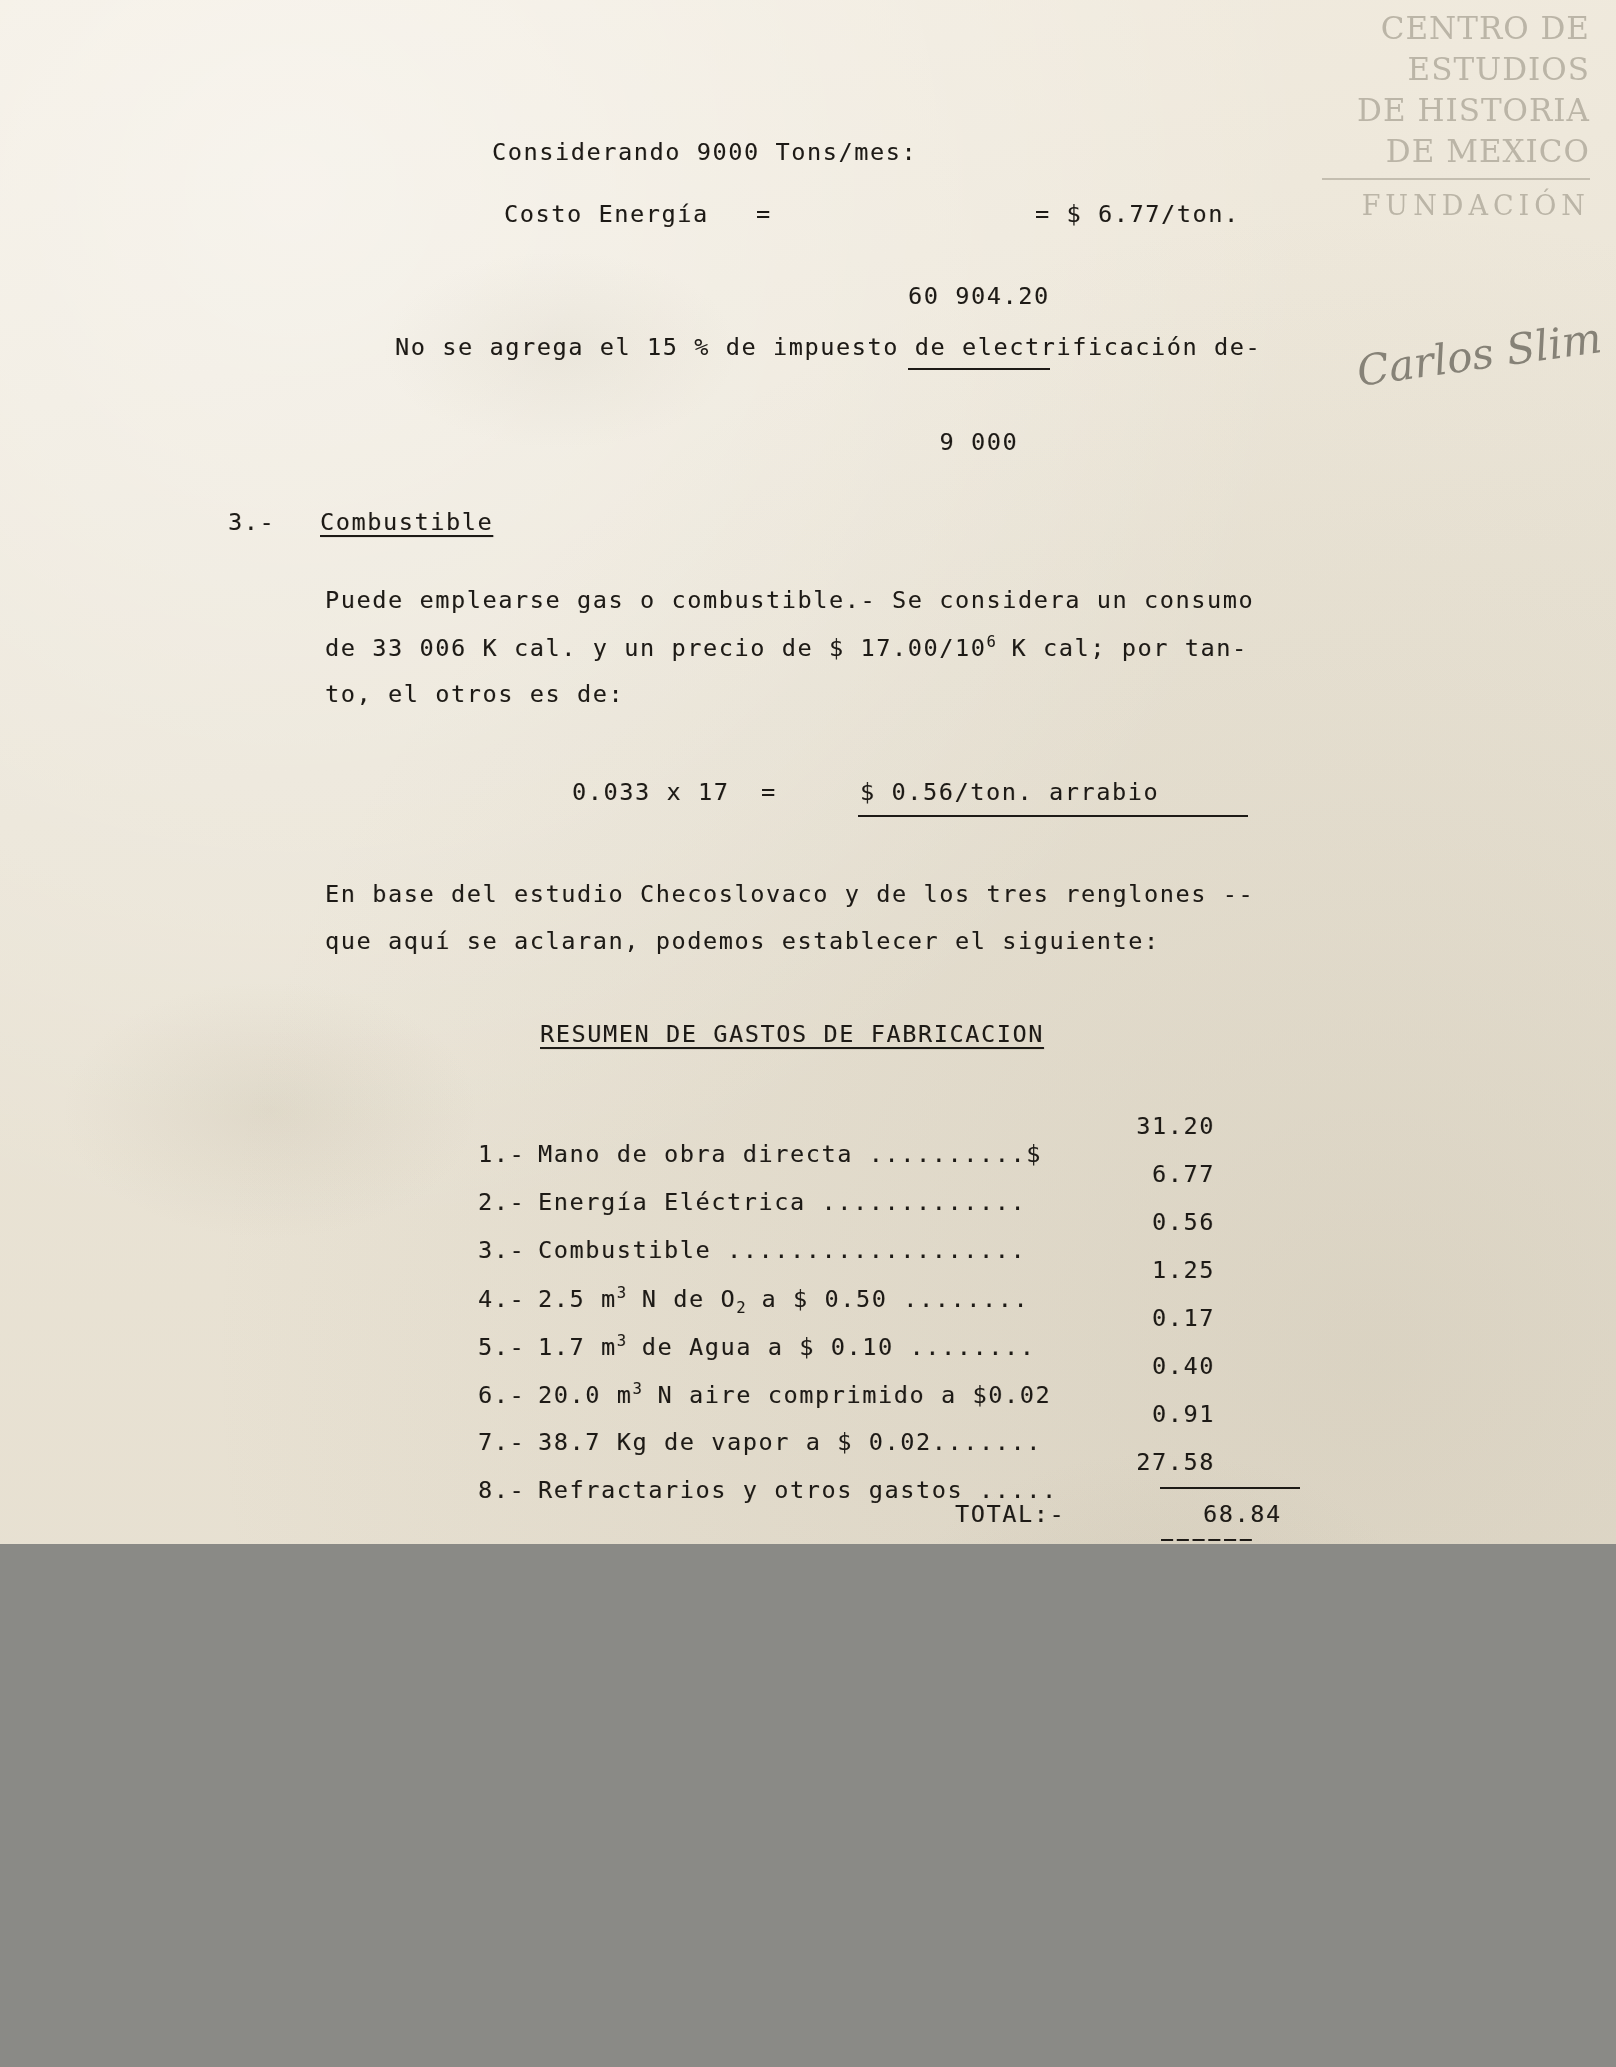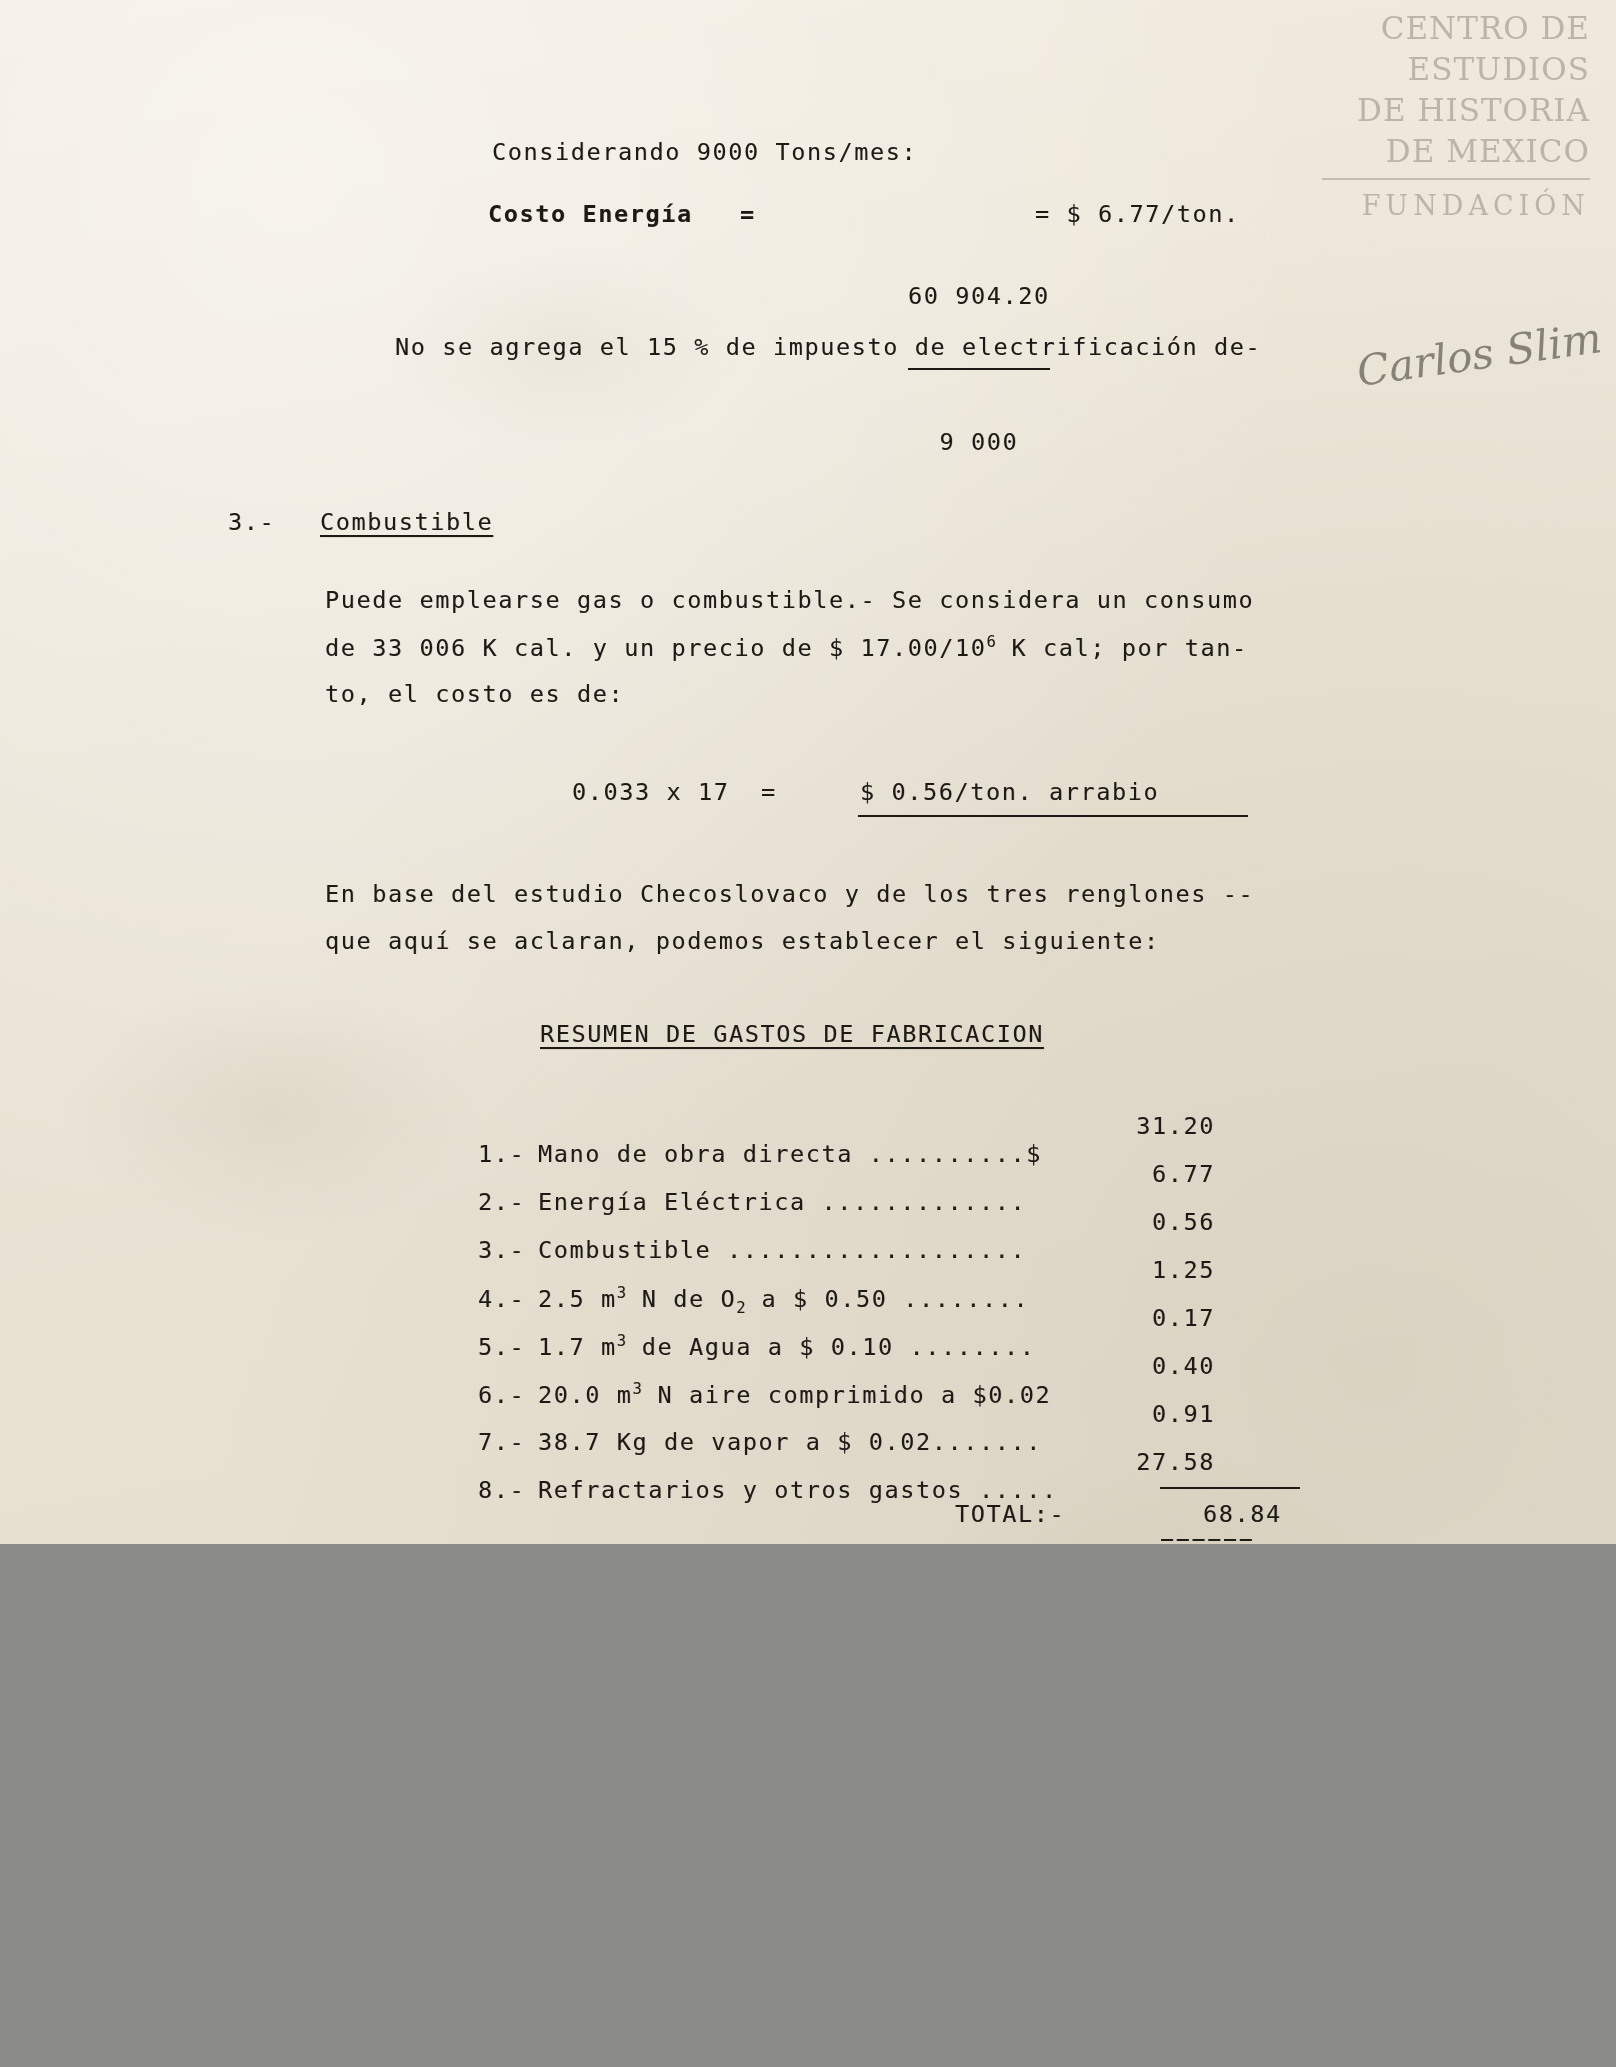--- a/index.html
+++ b/index.html
@@ -135,38 +135,38 @@
     <span class="wl">ESTUDIOS</span>
     <span class="wl">DE HISTORIA</span>
     <span class="wl">DE MEXICO</span>
     <div class="rule"></div>
     <span class="fnd">FUNDACIÓN</span>
   </div>
   <div class="signature">Carlos Slim</div>
 
   <div class="typed" style="left:492px; top:138px;">Considerando 9000 Tons/mes:</div>
 
-  <div class="typed" style="left:488px; top:200px;font-weight:bold;">Costo Energía   =</div>
+  <div class="typed" style="left:504px; top:200px;">Costo Energía   =</div>
   <div class="typed" style="left:845px; top:198px;">
     <span class="frac">
       <span class="num">60 904.20</span>
       <span class="bar"></span>
       <span class="den">9 000</span>
     </span>
   </div>
   <div class="typed" style="left:1035px; top:200px;">= $ 6.77/ton.</div>
 
   <div class="typed" style="left:395px; top:333px;">No se agrega el 15 % de impuesto de electrificación de-</div>
 
   <div class="typed" style="left:228px; top:508px;">3.-</div>
   <div class="typed u" style="left:320px; top:508px;">Combustible</div>
 
   <div class="typed" style="left:325px; top:586px;">Puede emplearse gas o combustible.- Se considera un consumo</div>
   <div class="typed" style="left:325px; top:633px;"><span>de 33 006 K cal. y un precio de $ 17.00/10</span><sup>6</sup><span> K cal; por tan-</span></div>
-  <div class="typed" style="left:325px; top:680px;">to, el costo es de:</div>
+  <div class="typed" style="left:325px; top:680px;">to, el otros es de:</div>
 
   <div class="typed" style="left:572px; top:778px;">0.033 x 17  =</div>
   <div class="typed" style="left:860px; top:778px;">$ 0.56/ton. arrabio</div>
   <div class="uline" style="left:858px; top:815px; width:390px;"></div>
 
   <div class="typed" style="left:325px; top:880px;">En base del estudio Checoslovaco y de los tres renglones --</div>
   <div class="typed" style="left:325px; top:927px;">que aquí se aclaran, podemos establecer el siguiente:</div>
 
   <div class="typed u" style="left:540px; top:1020px;">RESUMEN DE GASTOS DE FABRICACION</div>
 

